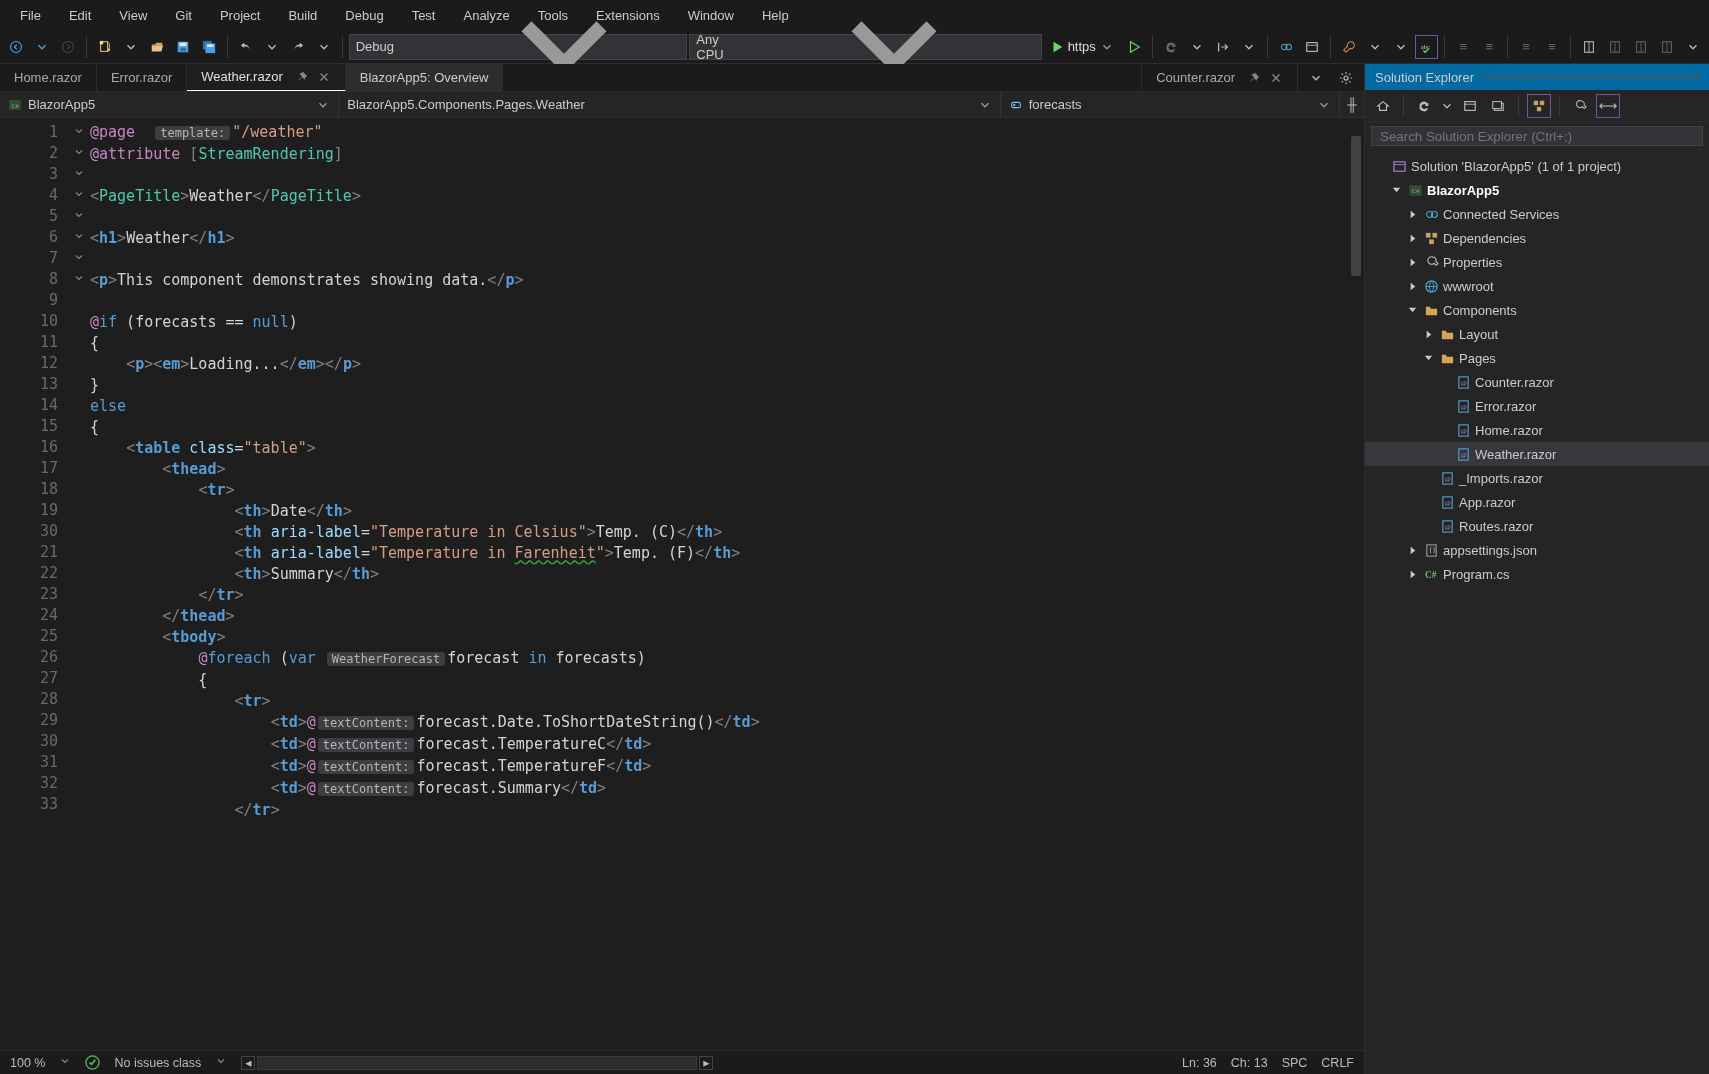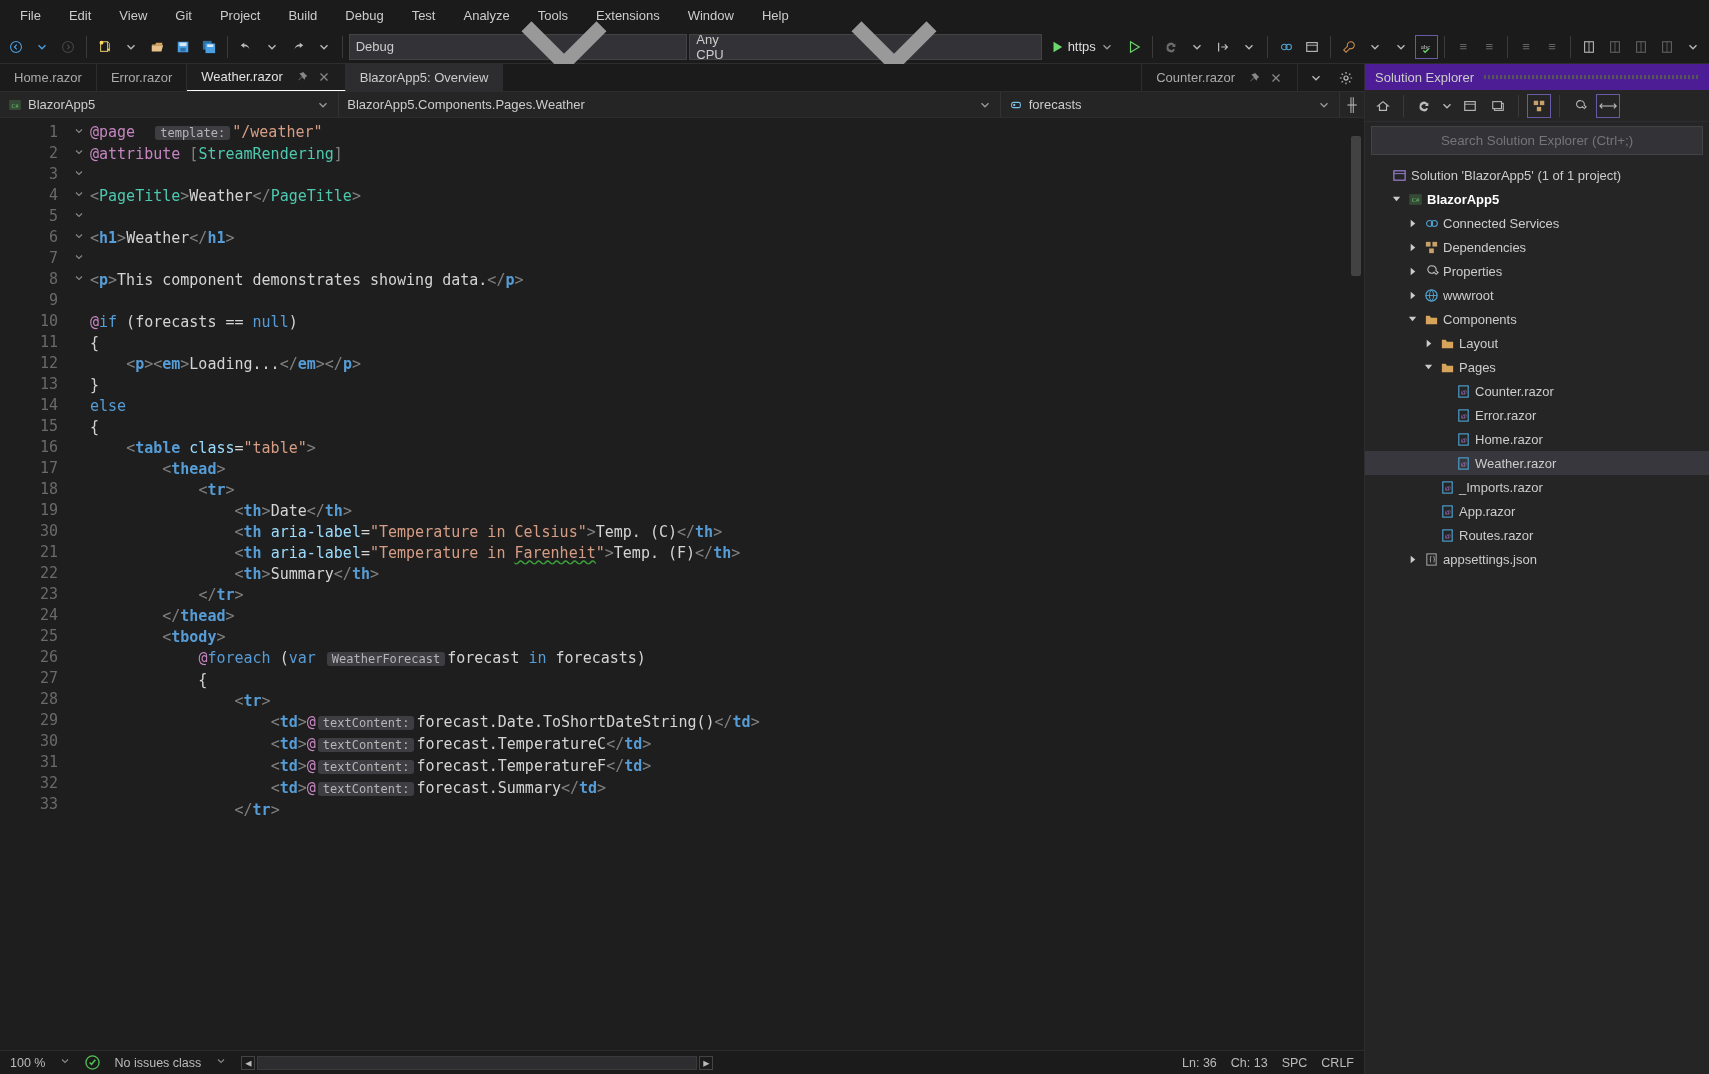--- a/index.html
+++ b/index.html
@@ -70,27 +70,27 @@
   
   .status { display:flex; align-items:center; height:24px; background:#1b1b1c; border-top:1px solid #2d2d30; font-size:12.5px; gap:14px; padding:0 10px; color:#bbb; }
   .status .chev-s { color:#8a8a8a; }
   .status-check { color:#53c253; display:inline-flex; }
   .status .spacer { flex:1; }
   .status .hscroll { display:flex; align-items:center; gap:2px; }
   .status .hscroll .arrow { width:14px; height:14px; display:inline-flex; align-items:center; justify-content:center; border:1px solid #444; }
   .status .hscroll .track { width:440px; height:14px; background:#2d2d30; border:1px solid #3a3a3a; }
 
   
-  .se-title { display:flex; align-items:center; height:26px; background:#4c1d95; padding:0 10px; color:#ccc; font-size:13px; }
+  .se-title { display:flex; align-items:center; height:26px; background:#0369a1; padding:0 10px; color:#ccc; font-size:13px; }
   .se-title .dots { flex:1; height:4px; margin-left:10px; background:repeating-linear-gradient(90deg,#555 0 2px,transparent 2px 4px); }
   .se-toolbar { display:flex; align-items:center; height:32px; padding:0 6px; gap:4px; border-bottom:1px solid #2d2d30; }
   .se-tool { display:inline-flex; align-items:center; justify-content:center; width:24px; height:24px; color:#bbb; }
   .se-tool.boxed { border:1px solid #6a59a5; }
   .se-search { margin:4px 6px 6px; }
-  .se-search input { width:100%; height:29px; background:#333337; border:1px solid #434346; color:#ccc; padding:0 8px; outline:none;text-align:center; }
+  .se-search input { width:100%; height:20px; background:#333337; border:1px solid #434346; color:#ccc; padding:0 8px; outline:none; }
   .se-tree { flex:1; overflow:auto; padding-top:2px; }
   .row { display:flex; align-items:center; height:24px; padding-right:6px; }
   .row.selected { background:#37373d; }
   .row.bold .label { font-weight:600; color:#fff; }
   .row .exp { display:inline-flex; width:18px; justify-content:center; color:#ccc; }
   .row .exp svg { width:11px; height:11px; }
   .row .icon-cell { display:inline-flex; width:20px; justify-content:center; }
   .row .label { margin-left:2px; }
   .d0{padding-left:6px}.d1{padding-left:22px}.d2{padding-left:38px}.d3{padding-left:54px}.d4{padding-left:70px}
 </style>
@@ -872,15 +872,28 @@
               <use href="#i-tri-closed"></use>
             </svg>
           </span>
           <span class="icon-cell">
             <svg>
               <use href="#i-json"></use>
             </svg>
           </span>
           <span class="label">appsettings.json</span>
         </div>
+        <div class="row d2">
+          <span class="exp">
+            <svg>
+              <use href="#i-tri-closed"></use>
+            </svg>
+          </span>
+          <span class="icon-cell">
+            <svg>
+              <use href="#i-cs"></use>
+            </svg>
+          </span>
+          <span class="label">Program.cs</span>
+        </div>
       </div>
   </div>
 </div>
 
 </body></html>

